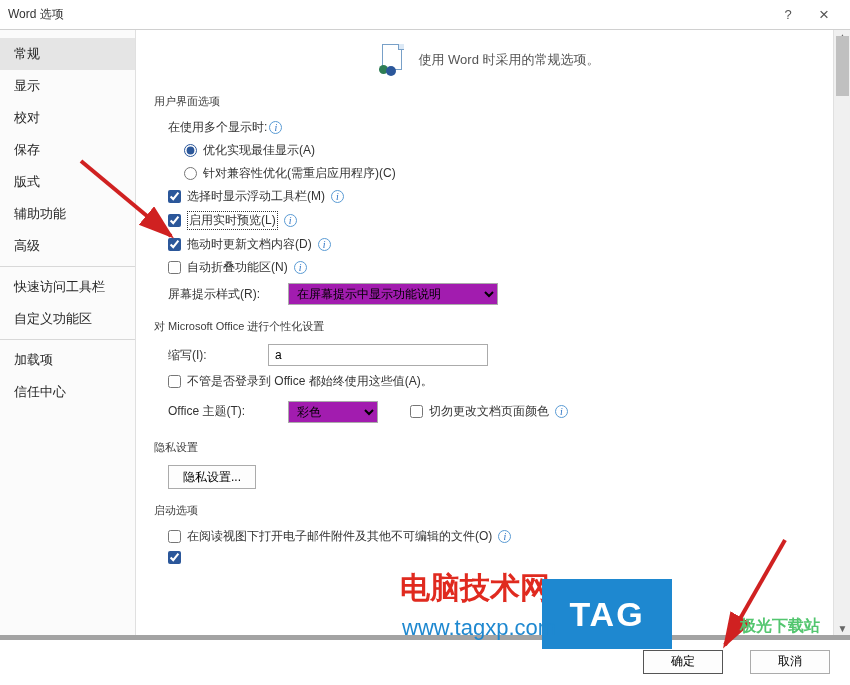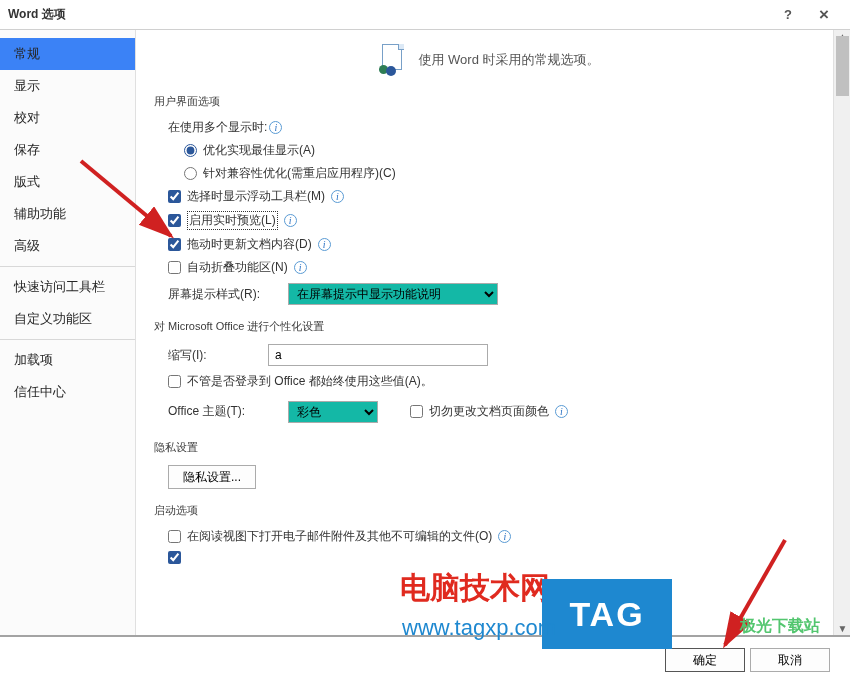--- a/index.html
+++ b/index.html
@@ -1,23 +1,23 @@
 <!DOCTYPE html>
 <html><head>
 <meta charset="utf-8">
 <style>
 * { box-sizing: border-box; margin: 0; padding: 0; }
 body { font-family: "Microsoft YaHei", "Segoe UI", Arial, sans-serif; font-size: 12px; color: #333; background: #fff; width: 850px; height: 685px; overflow: hidden; position: relative; }
-.titlebar { height: 30px; display: flex; align-items: center; padding: 8px 8px; border-bottom: 1px solid #d0d0d0; font-weight: bold; }
+.titlebar { height: 30px; display: flex; align-items: center; padding: 8px 8px; border-bottom: 1px solid #d0d0d0; }
 .titlebar .title { flex: 1; font-size: 12px; }
 .titlebar .tbtn { width: 36px; height: 26px; display: flex; align-items: center; justify-content: center; font-size: 13px; color: #555; }
 .dialog-body { display: flex; height: 605px; }
 .sidebar { width: 136px; background: #fbfbfb; border-right: 1px solid #e0e0e0; padding-top: 8px; overflow-y:auto; }
 .sidebar .item { padding: 7px 14px; font-size: 13px; color: #262626; cursor: default; }
-.sidebar .item.selected { background: #3b82f6; }
+.sidebar .item.selected { background: #e5e5e5; }
 .sidebar .sep { border-top: 1px solid #d8d8d8; margin: 4px 0; }
 .content { flex: 1; position: relative; overflow: hidden; }
 .scrollbar-track { position: absolute; right: 0; top: 0; width: 17px; height: 100%; background: #f0f0f0; border-left:1px solid #e0e0e0;}
 .scrollbar-thumb { position: absolute; top: 6px; left: 2px; width: 13px; height: 60px; background: #c0c0c0; }
 .scrollbar-arrow { position:absolute; left:2px; width:13px; height:13px; color:#666; font-size:10px; line-height:13px; text-align:center;}
 .content-inner { padding: 8px 26px 8px 18px; }
 .header-row { display: flex; align-items: center; margin: 6px 0 18px 0; justify-content: center; }
 .header-icon { width: 32px; height: 32px; margin-right: 8px; position: relative; }
 .header-icon .page { position:absolute; left:4px; top:0; width:20px; height:26px; border:1px solid #78a0c8; background:#fff;}
 .header-icon .fold { position:absolute; right:6px; top:0; width:6px; height:6px; border-left:1px solid #78a0c8; border-bottom:1px solid #78a0c8; background:#dce9f6;}
@@ -28,24 +28,24 @@
 .section-title { font-size: 11px; font-weight: normal; color: #3b3b3b; margin: 14px 0 10px 0; }
 .group { margin-left: 14px; }
 .label-line { margin: 6px 0; display:flex; align-items:center; }
 .radio-row, .chk-row { margin: 6px 0 6px 16px; display: flex; align-items: center; gap: 6px; }
 .chk-row { margin-left: 0; }
 input[type=radio], input[type=checkbox] { width: 13px; height: 13px; margin: 0; accent-color:#2b579a;}
 .info-icon { display:inline-flex; width: 13px; height:13px; border:1px solid #5a9bd4; border-radius:50%; color:#2b72c4; font-size:10px; align-items:center; justify-content:center; font-family:Georgia,serif; font-style:italic;}
 .focus-box { border: 1px dotted #333; padding: 0 1px; }
 .form-row { display:flex; align-items:center; margin:7px 0;gap:20px; }
 .form-label { width: 100px; }
-select.combo { height: 22px; border: 1px solid #ababab; background: #14b8a6; font-size:12px; padding: 1px 4px; }
+select.combo { height: 22px; border: 1px solid #ababab; background: #a21caf; font-size:12px; padding: 1px 4px; }
 input.txt { height: 22px; border: 1px solid #ababab; padding: 1px 6px; font-size: 12px; }
 button.btn { height: 24px; padding: 2px 14px; border: 1px solid #ababab; background: #fdfdfd; font-size:12px; }
-.footer { height: 48px; border-top: 2px solid #a3a3a3; display:flex; justify-content:flex-end; align-items:center; padding: 0 20px; gap: 5px; }
+.footer { height: 48px; border-top: 5px solid #a3a3a3; display:flex; justify-content:flex-end; align-items:center; padding: 0 20px; gap: 27px; }
 .footer button { width:80px; height:24px; border:1px solid #ababab; background:#fdfdfd; font-size:12px;}
 
 .arrow1 { position:absolute; left:76px; top:156px; pointer-events:none; }
 .arrow2 { position:absolute; right:50px; bottom:30px; pointer-events:none; }
 
 .wm-tag { position:absolute; left:542px; bottom:36px; width:130px; height:70px; background:#1e88d0; display:flex; align-items:center; justify-content:center; color:#fff; font-size:34px; font-weight:bold; letter-spacing:2px; pointer-events:none;}
 .wm-text1 { position:absolute; left:400px; bottom:76px; color:#e02a1f; font-size:30px; font-weight:bold; font-family:"SimHei","Microsoft YaHei"; pointer-events:none;}
 .wm-text2 { position:absolute; left:402px; bottom:44px; color:#1e88d0; font-size:22px; pointer-events:none;}
 .wm-text3 { position:absolute; right:30px; bottom:48px; color:#53c66f; font-size:16px; font-weight:bold; pointer-events:none;}
 </style>

